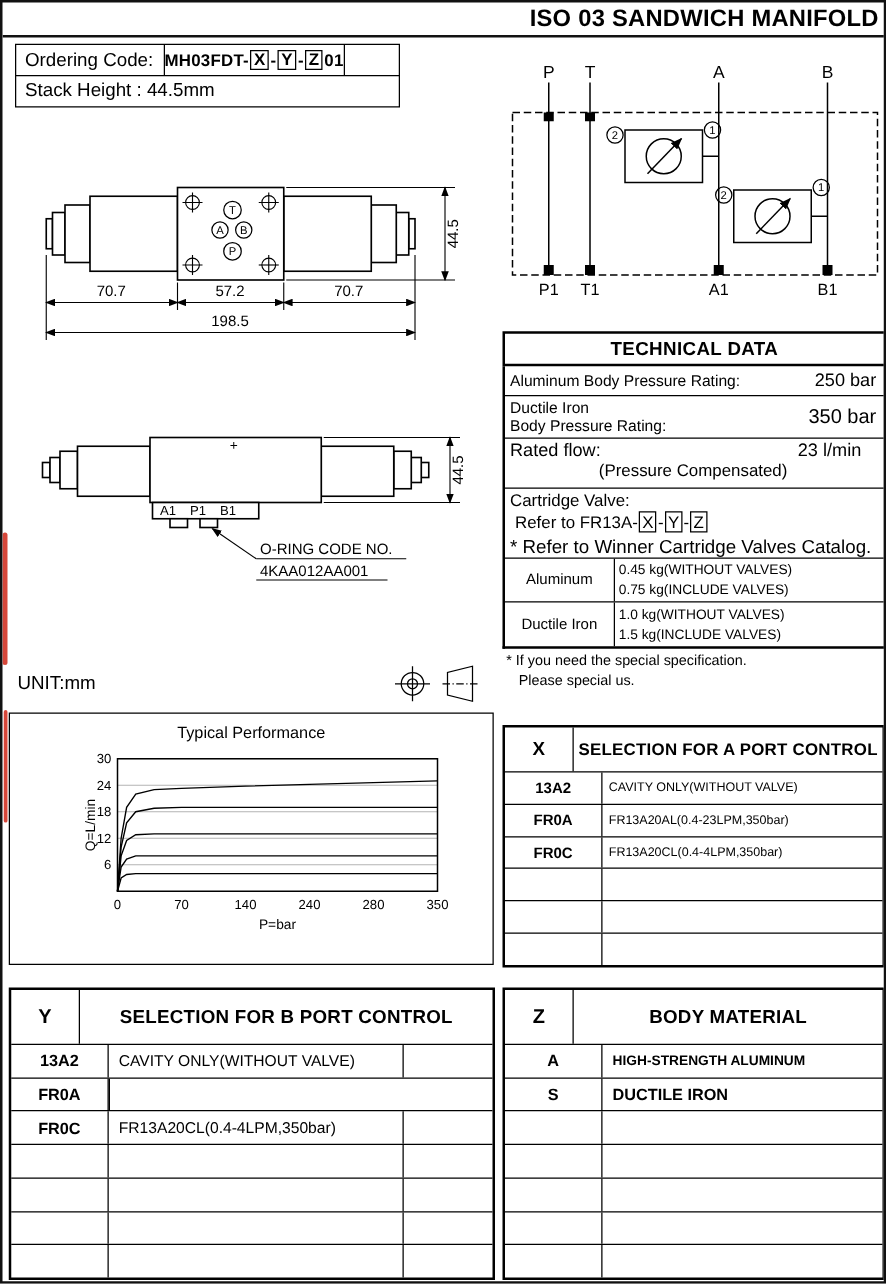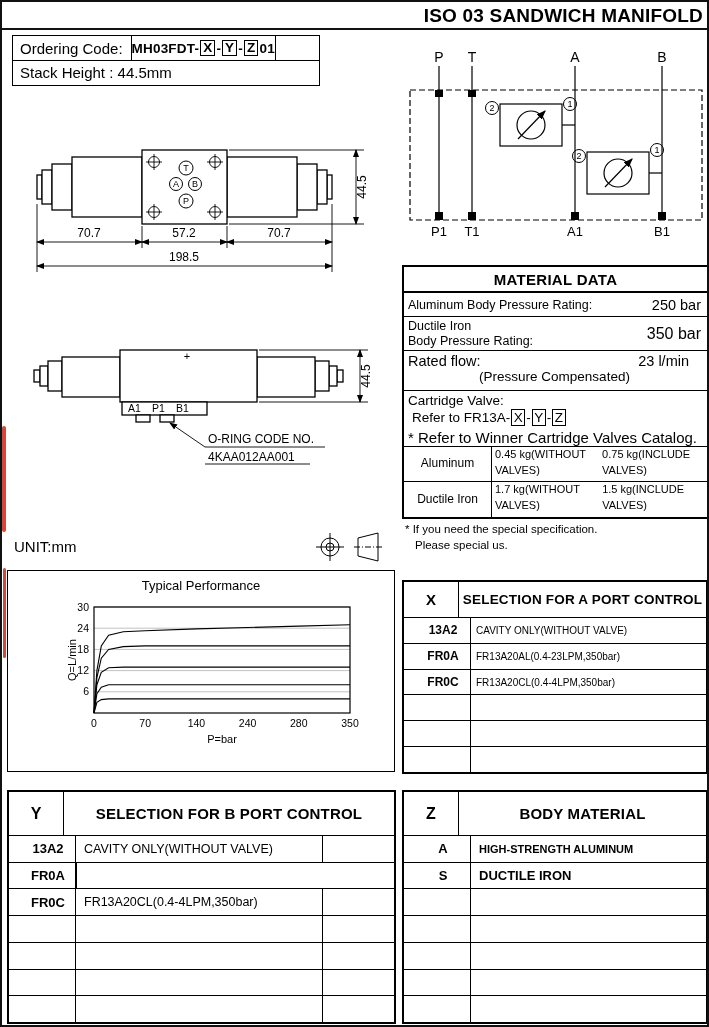--- a/index.html
+++ b/index.html
@@ -33,36 +33,36 @@
   .td-r3 { height: 40px; }
   .td-r3 .line1 { display: flex; font-size: 14.5px; }
   .td-r3 .line1 .val { margin-left: auto; padding-right: 14px; }
   .td-r3 .line2 { text-align: center; font-size: 13.5px; padding-right: 2px; }
   .td-r4 { height: 56px; font-size: 13.5px; line-height: 1.25; }
   .td-r4 .refer { padding-left: 4px; }
   .td-r4 .note { font-size: 15px; padding-top: 2px; }
   .tw-row { display: flex; border-bottom: 1.5px solid #000; height: 35px; }
   .tw-row:last-child { border-bottom: none; }
   .tw-mat { width: 88px; border-right: 1.5px solid #000; display: flex; align-items: center; justify-content: center; font-size: 12px; text-align: center; line-height: 1.1; }
-  .tw-vals { flex: 1; font-size: 11px; display: flex; justify-content: flex-end; padding-left: 3px; line-height: 1.45; }
+  .tw-vals { flex: 1; font-size: 11px; display: flex; flex-direction: column; justify-content: flex-end; padding-left: 3px; line-height: 1.45; }
   .td-note { font-size: 11.5px; padding: 3px 0 0 3px; line-height: 1.35; }
   .td-note .n2 { padding-left: 10px; }
 
   .unit-label { left: 12px; top: 536px; font-size: 15px; }
 
   .chart-box { left: 5px; top: 568px; width: 388px; height: 202px; border: 1.5px solid #000; }
   .chart-title { text-align: center; font-size: 13px; margin-top: 7px; }
 
   .dtable { display: flex; flex-direction: column; border: 2px solid #000; background: #fff; }
   .dt-header { display: flex; border-bottom: 1.5px solid #000; align-items: stretch; }
   .dt-code-h { width: 55px; border-right: 1.5px solid #000; display: flex; align-items: center; justify-content: center; font-weight: bold; }
   .dt-title-h { flex: 1; display: flex; align-items: center; justify-content: center; font-weight: bold; letter-spacing: .2px; }
   .t-row { flex: 1; display: flex; border-bottom: 1px solid #000; align-items: stretch; }
   .t-row:last-child { border-bottom: none; }
-  .t-code { width: 55px; border-right: 1.5px solid #000; display: flex; align-items: center; justify-content: center; font-weight: bold; margin-left: 12px; }
+  .t-code { width: 78px; border-right: 1.5px solid #000; display: flex; align-items: center; justify-content: center; font-weight: bold; }
   .t-desc { flex: 1; display: flex; align-items: center; padding-left: 5px; }
   .t-extra { width: 72px; border-left: 1.5px solid #000; }
 
   .table-x { left: 400px; top: 578px; width: 306px; height: 194px; }
   .table-x .dt-header { height: 36px; flex: none; }
   .table-x .dt-code-h { font-size: 15px; }
   .table-x .dt-title-h { font-size: 13.5px; }
   .table-x .t-code { font-size: 12px; }
   .table-x .t-desc { font-size: 10px; }
 
@@ -224,21 +224,21 @@
     <g font-size="12" text-anchor="middle">
       <text x="79" y="153">70.7</text>
       <text x="174" y="153">57.2</text>
       <text x="269" y="153">70.7</text>
       <text x="174" y="177">198.5</text>
       <text x="356" y="103" transform="rotate(-90 356 103)">44.5</text>
     </g>
   </svg>
 
   <div class="abs tech">
-    <div class="td-title">MATERIAL DATA</div>
+    <div class="td-title">TECHNICAL DATA</div>
     <div class="td-body">
       <div class="td-row td-r1">
         <span class="lbl">Aluminum Body Pressure Rating:</span>
         <span class="val">250 bar</span>
       </div>
       <div class="td-row td-r2">
         <span class="lbl">
           <span>Ductile Iron</span><br>
           <span>Body Pressure Rating:</span>
         </span>
@@ -261,21 +261,21 @@
       <div class="tw-row">
         <div class="tw-mat">Aluminum</div>
         <div class="tw-vals">
           <span>0.45  kg(WITHOUT VALVES)</span>
           <span>0.75  kg(INCLUDE VALVES)</span>
         </div>
       </div>
       <div class="tw-row">
         <div class="tw-mat">Ductile Iron</div>
         <div class="tw-vals">
-          <span>1.7   kg(WITHOUT VALVES)</span>
+          <span>1.0   kg(WITHOUT VALVES)</span>
           <span>1.5   kg(INCLUDE VALVES)</span>
         </div>
       </div>
     </div>
     <div class="td-note">
       <div>* If you need the special specification.</div>
       <div class="n2">Please special us.</div>
     </div>
   </div>
 

